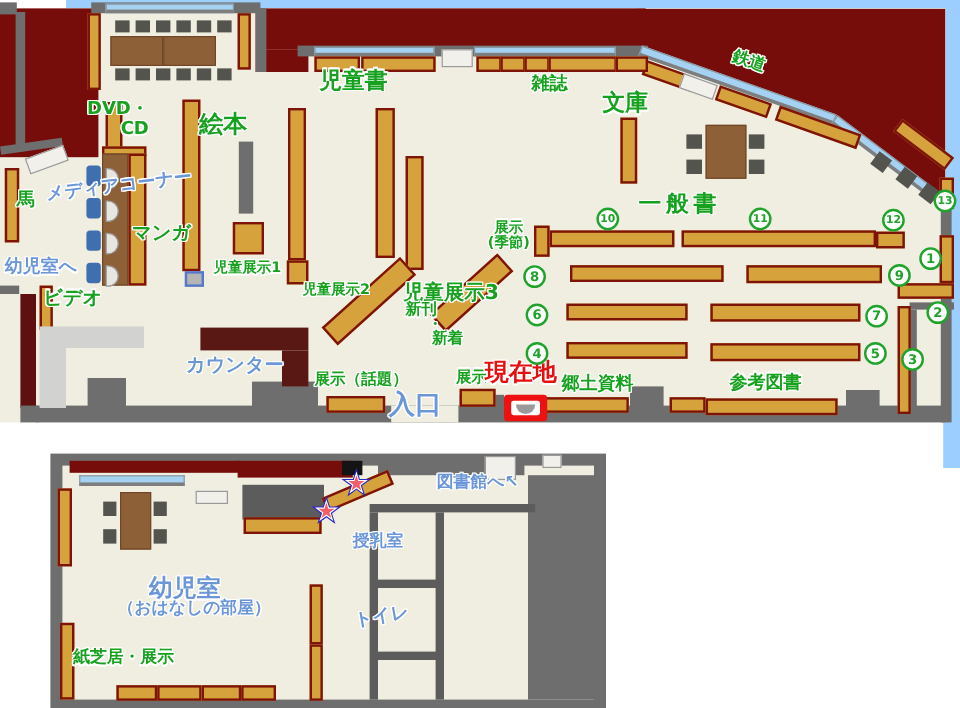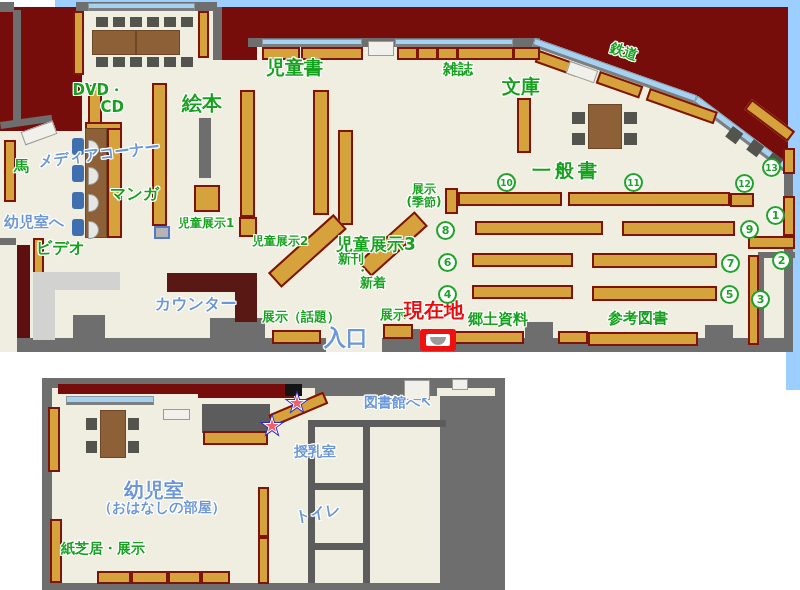--- a/index.html
+++ b/index.html
@@ -218,21 +218,21 @@
 
   <div id="labels">
     <div class="lbl g" style="left:266px;top:57px;font-size:19px">児童書</div>
     <div class="lbl g" style="left:443px;top:61px;font-size:15px">雑誌</div>
     <div class="lbl g" style="left:502px;top:76px;font-size:19px">文庫</div>
     <div class="lbl g" style="left:610px;top:44px;font-size:14px;transform:rotate(19deg)">鉄道</div>
     <div class="lbl g" style="left:70px;top:82px;width:54px;text-align:right;font-size:15px">
       <span>DVD・</span><br>
       <span>CD</span>
     </div>
-    <div class="lbl g" style="left:182px;top:92px;font-size:20px">絵本</div>
+    <div class="lbl g" style="left:166px;top:92px;font-size:20px">絵本</div>
     <div class="lbl b" style="left:38px;top:146px;font-size:15px;transform:rotate(-7deg)">メディアコーナー</div>
     <div class="lbl g" style="left:110px;top:185px;font-size:16px">マンガ</div>
     <div class="lbl g" style="left:14px;top:158px;font-size:15px">馬</div>
     <div class="lbl b" style="left:4px;top:214px;font-size:15px">幼児室へ</div>
     <div class="lbl g" style="left:36px;top:239px;font-size:16px">ビデオ</div>
     <div class="lbl g" style="left:178px;top:217px;font-size:12px">児童展示1</div>
     <div class="lbl g" style="left:252px;top:235px;font-size:12px">児童展示2</div>
     <div class="lbl g" style="left:336px;top:235px;font-size:17px">児童展示3</div>
     <div class="lbl g" style="left:338px;top:252px;font-size:13px">新刊</div>
     <div class="lbl g" style="left:356px;top:264px;font-size:13px">・</div>
@@ -252,21 +252,21 @@
 
     <span class="chip chip2" style="left:497px;top:173px">10</span>
     <span class="chip chip2" style="left:624px;top:173px">11</span>
     <span class="chip chip2" style="left:735px;top:174px">12</span>
     <span class="chip" style="left:436px;top:221px">8</span>
     <span class="chip" style="left:740px;top:220px">9</span>
     <span class="chip" style="left:438px;top:253px">6</span>
     <span class="chip" style="left:721px;top:254px">7</span>
     <span class="chip" style="left:438px;top:285px">4</span>
     <span class="chip" style="left:720px;top:285px">5</span>
-    <span class="chip chip2" style="left:762px;top:158px">13</span>
+    <span class="chip chip2" style="left:778px;top:158px">13</span>
     <span class="chip" style="left:766px;top:206px">1</span>
     <span class="chip" style="left:772px;top:251px">2</span>
     <span class="chip" style="left:751px;top:290px">3</span>
 
     <div class="lbl b" style="left:364px;top:395px;font-size:14px">
       <span>図書館へ</span><span>↖</span>
     </div>
     <div class="lbl b" style="left:294px;top:444px;font-size:14px">授乳室</div>
     <div class="lbl b" style="left:295px;top:505px;font-size:15px;transform:rotate(-10deg)">トイレ</div>
     <div class="lbl b" style="left:124px;top:479px;font-size:20px">幼児室</div>

